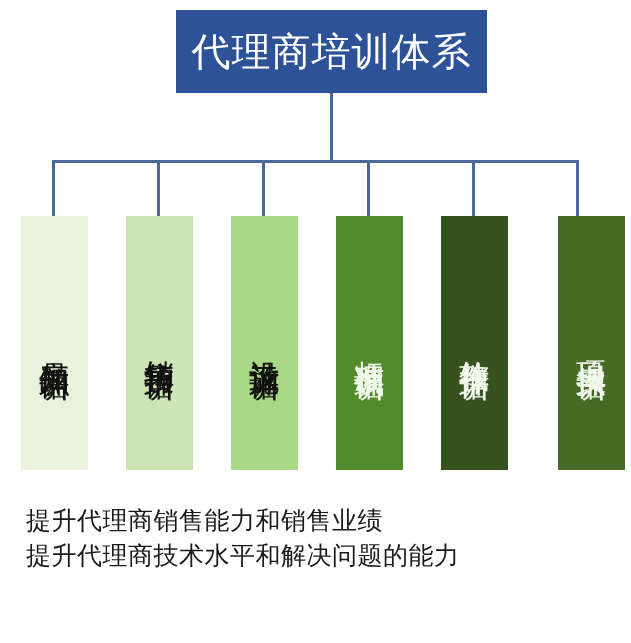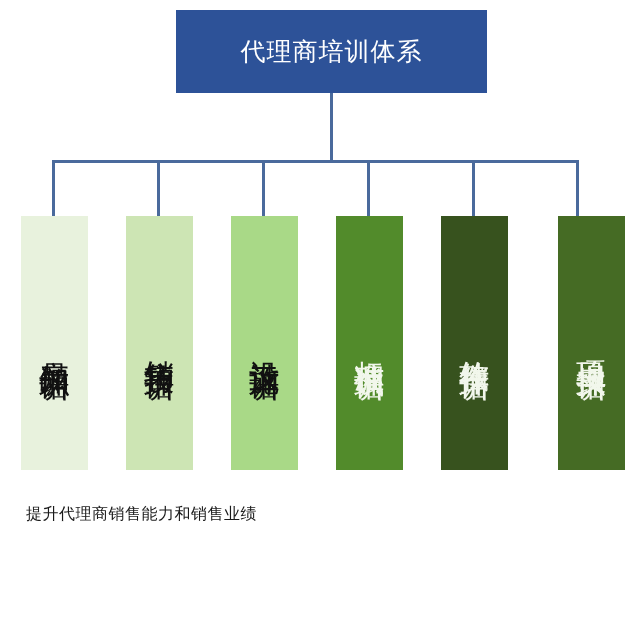--- a/index.html
+++ b/index.html
@@ -30,21 +30,21 @@
     width: 311px;
     height: 83px;
     background: #2d5298;
     display: flex;
     align-items: center;
     justify-content: center;
     box-sizing: border-box;
   }
   .root-node .root-label {
     color: #ffffff;
-    font-size: 25px;
+    font-size: 39px;
     letter-spacing: 1px;
     line-height: 1;
     white-space: nowrap;
   }
 
   
   .connector {
     position: absolute;
     background: #4a6a9c;
   }
@@ -87,21 +87,21 @@
   }
 
   
   .notes {
     position: absolute;
     left: 26px;
     top: 503px;
     width: 590px;
   }
   .note-line {
-    font-size: 16px;
+    font-size: 25px;
     line-height: 1.38;
     color: #1a1a1a;
     letter-spacing: 0.5px;
     white-space: nowrap;
   }
 </style>
 </head>
 <body>
 
 <div id="diagram">
@@ -133,15 +133,16 @@
   </div>
   <div class="leaf-node" style="left:441px; background:#37521e;">
     <span class="leaf-label" style="color:#f2f7ec;">软件操作培训</span>
   </div>
   <div class="leaf-node" style="left:558px; background:#456b24;">
     <span class="leaf-label" style="color:#f2f7ec;">项目实操培训</span>
   </div>
 
   <div class="notes">
     <div class="note-line">提升代理商销售能力和销售业绩</div>
+    <div class="note-line">提升代理商技术水平和解决问题的能力</div>
   </div>
 
 </div>
 
 </body></html>

